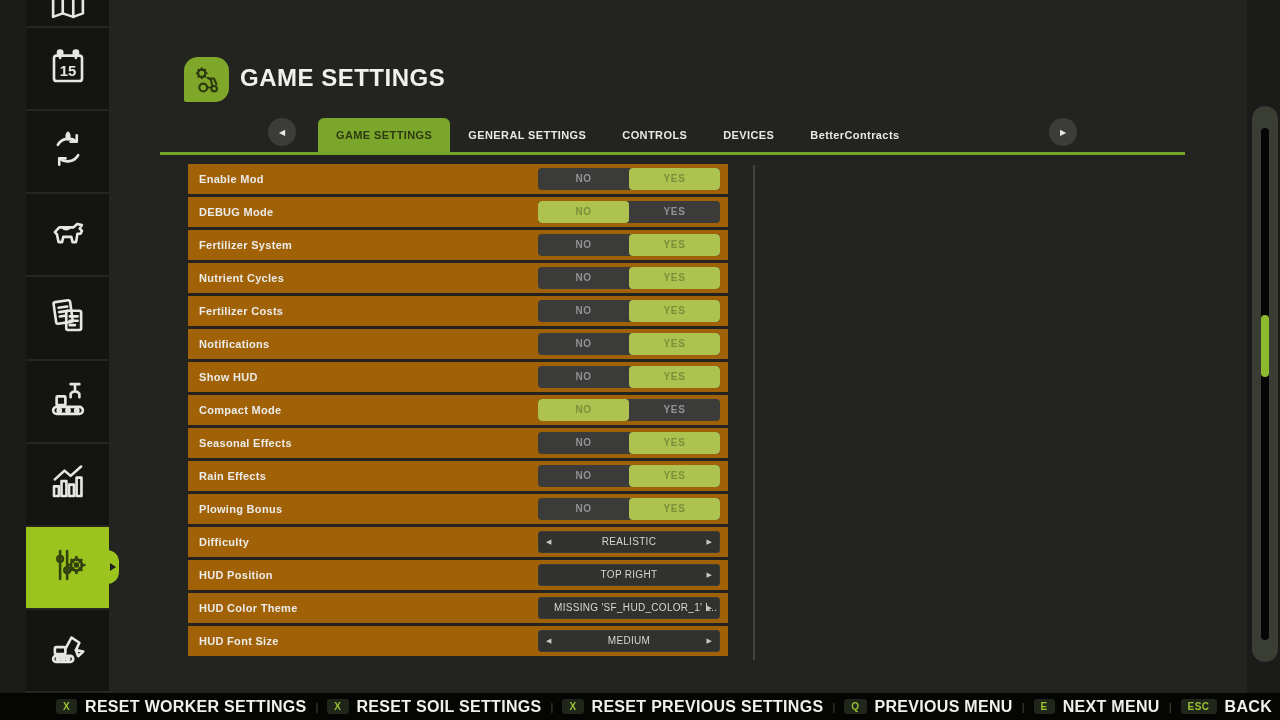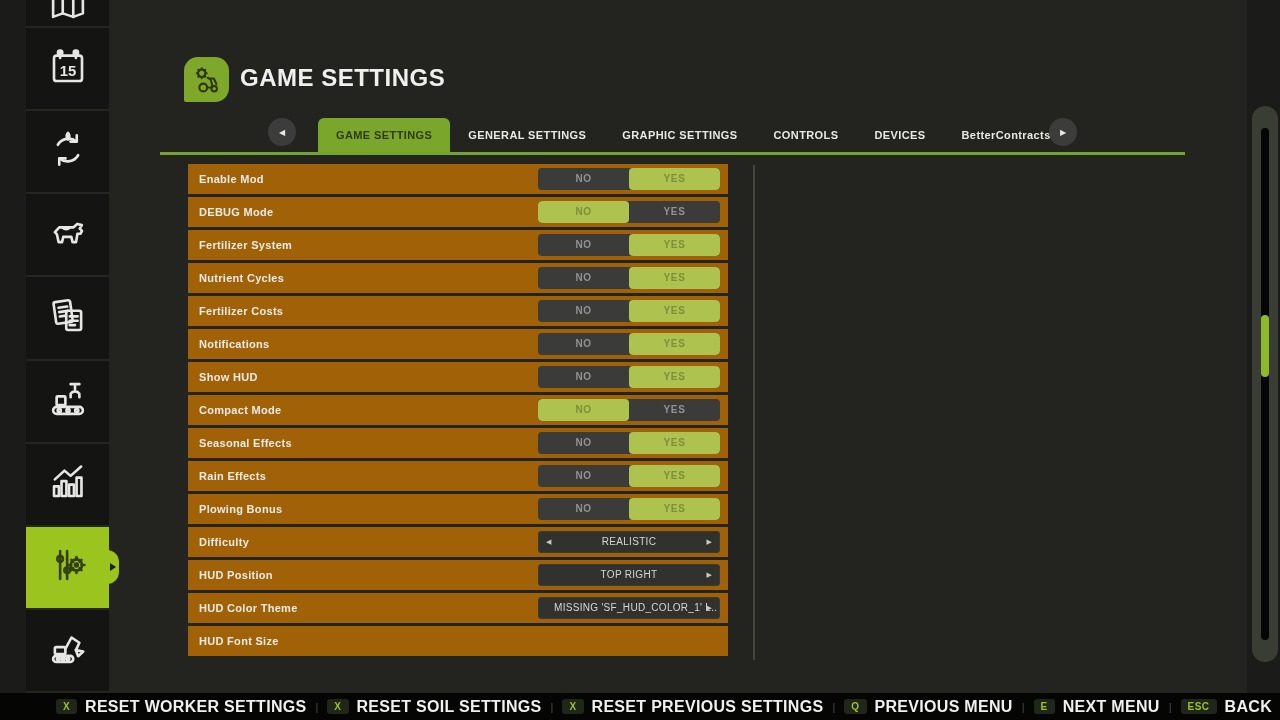--- a/index.html
+++ b/index.html
@@ -192,21 +192,20 @@
   </svg>
 </div>
 <h1 class="page-title">GAME SETTINGS</h1>
 
 <div class="circle-btn prev">
     <span class="chev"></span>
   </div>
 <div class="tabbar">
     <span class="tab active">GAME SETTINGS</span>
     <span class="tab">GENERAL SETTINGS</span>
-    <span class="tab">GRAPHIC SETTINGS</span>
     <span class="tab">CONTROLS</span>
     <span class="tab">DEVICES</span>
     <span class="tab">BetterContracts</span>
   </div>
 <div class="circle-btn next">
     <span class="chev"></span>
   </div>
 <div class="tab-underline"></div>
 
 <div class="rows">
@@ -332,20 +331,27 @@
       <span class="row-label">HUD Color Theme</span>
       <div class="control">
         <div class="selector">
           <span class="sel-value">MISSING 'SF_HUD_COLOR_1' L..</span>
           <span class="sel-arrow right"></span>
         </div>
       </div>
     </div>
     <div class="row">
       <span class="row-label">HUD Font Size</span>
+      <div class="control">
+        <div class="selector">
+          <span class="sel-arrow left"></span>
+          <span class="sel-value">MEDIUM</span>
+          <span class="sel-arrow right"></span>
+        </div>
+      </div>
     </div>
   </div>
 <div class="list-divider"></div>
 
 <div class="scrollbar">
   <div class="scroll-track">
     <div class="scroll-thumb"></div>
   </div>
 </div>
 

